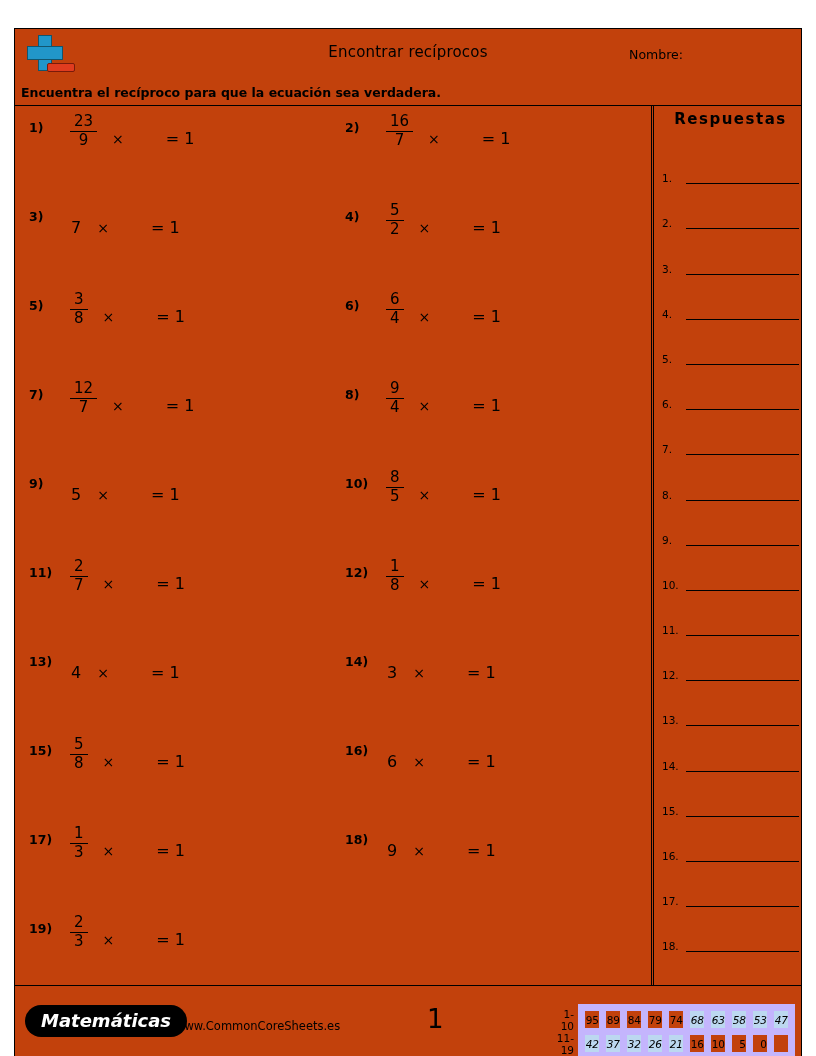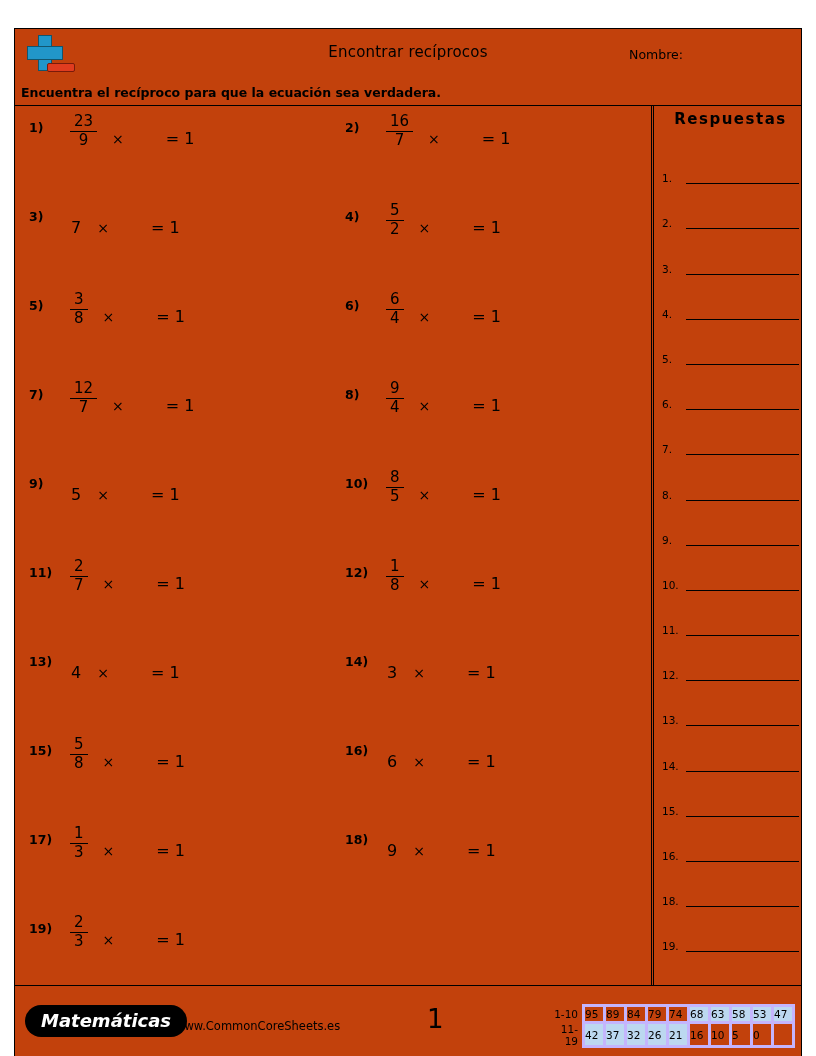--- a/index.html
+++ b/index.html
@@ -245,33 +245,33 @@
     font-size: 26px;
   }
   .keytable {
     position: absolute;
     right: 6px;
     top: 18px;
     font-size: 10.5px;
     border-collapse: collapse;
   }
   .keytable td {
-    border: 3px solid #c4b5fd;
+    border: 7px solid #c4b5fd;
     width: 21px;
     height: 17px;
-    text-align: left;
+    text-align: right;
     padding: 0;
   }
   .keytable td.rowlabel {
     border: none;
     width: 30px;
     text-align: right;
     padding-right: 4px;
   }
-  .keytable td.hl { background: #bcd8f0; }
+  .keytable td.hl { background: #bcd8f0; font-style: italic; }
 </style>
 </head>
 <body>
 
 <div class="page">
 
   <div class="header">
     <div class="logo">
       <div class="cross"></div>
       <div class="bar"></div>
@@ -563,25 +563,25 @@
           </div>
           <div class="ans-item">
             <span class="ans-num">15.</span>
             <span class="ans-line"></span>
           </div>
           <div class="ans-item">
             <span class="ans-num">16.</span>
             <span class="ans-line"></span>
           </div>
           <div class="ans-item">
+            <span class="ans-num">17.</span>
+            <span class="ans-line"></span>
+          </div>
+          <div class="ans-item">
             <span class="ans-num">18.</span>
-            <span class="ans-line"></span>
-          </div>
-          <div class="ans-item">
-            <span class="ans-num">19.</span>
             <span class="ans-line"></span>
           </div>
         </div>
     </div>
 
   </div>
 
   <div class="footer">
     <div class="brand">Matemáticas</div>
     <div class="site">www.CommonCoreSheets.es</div>

